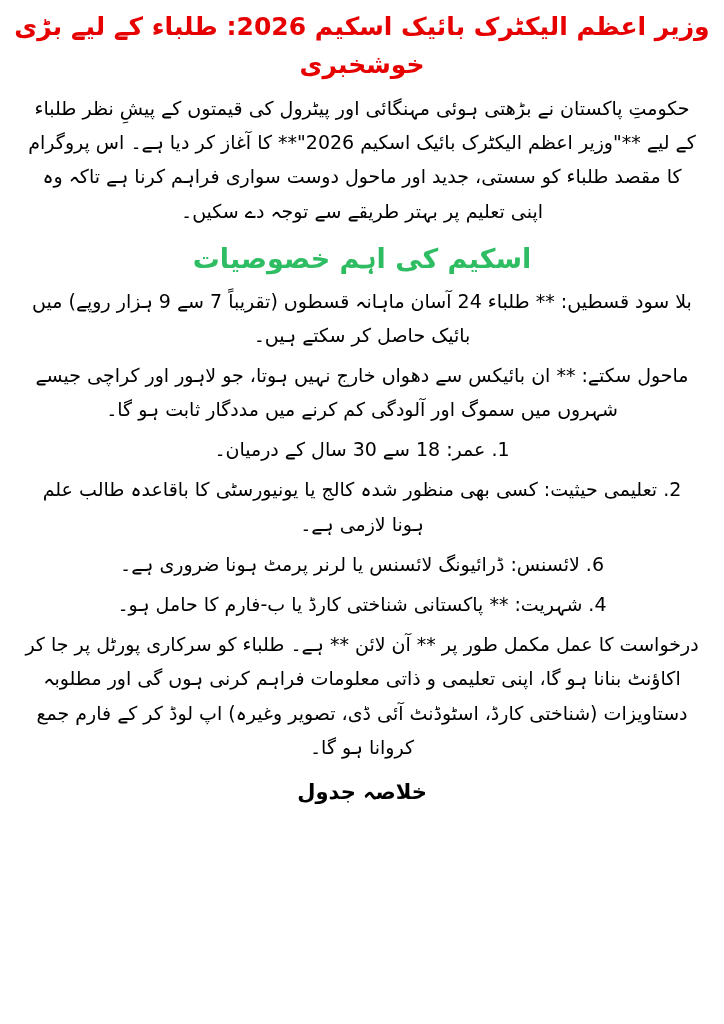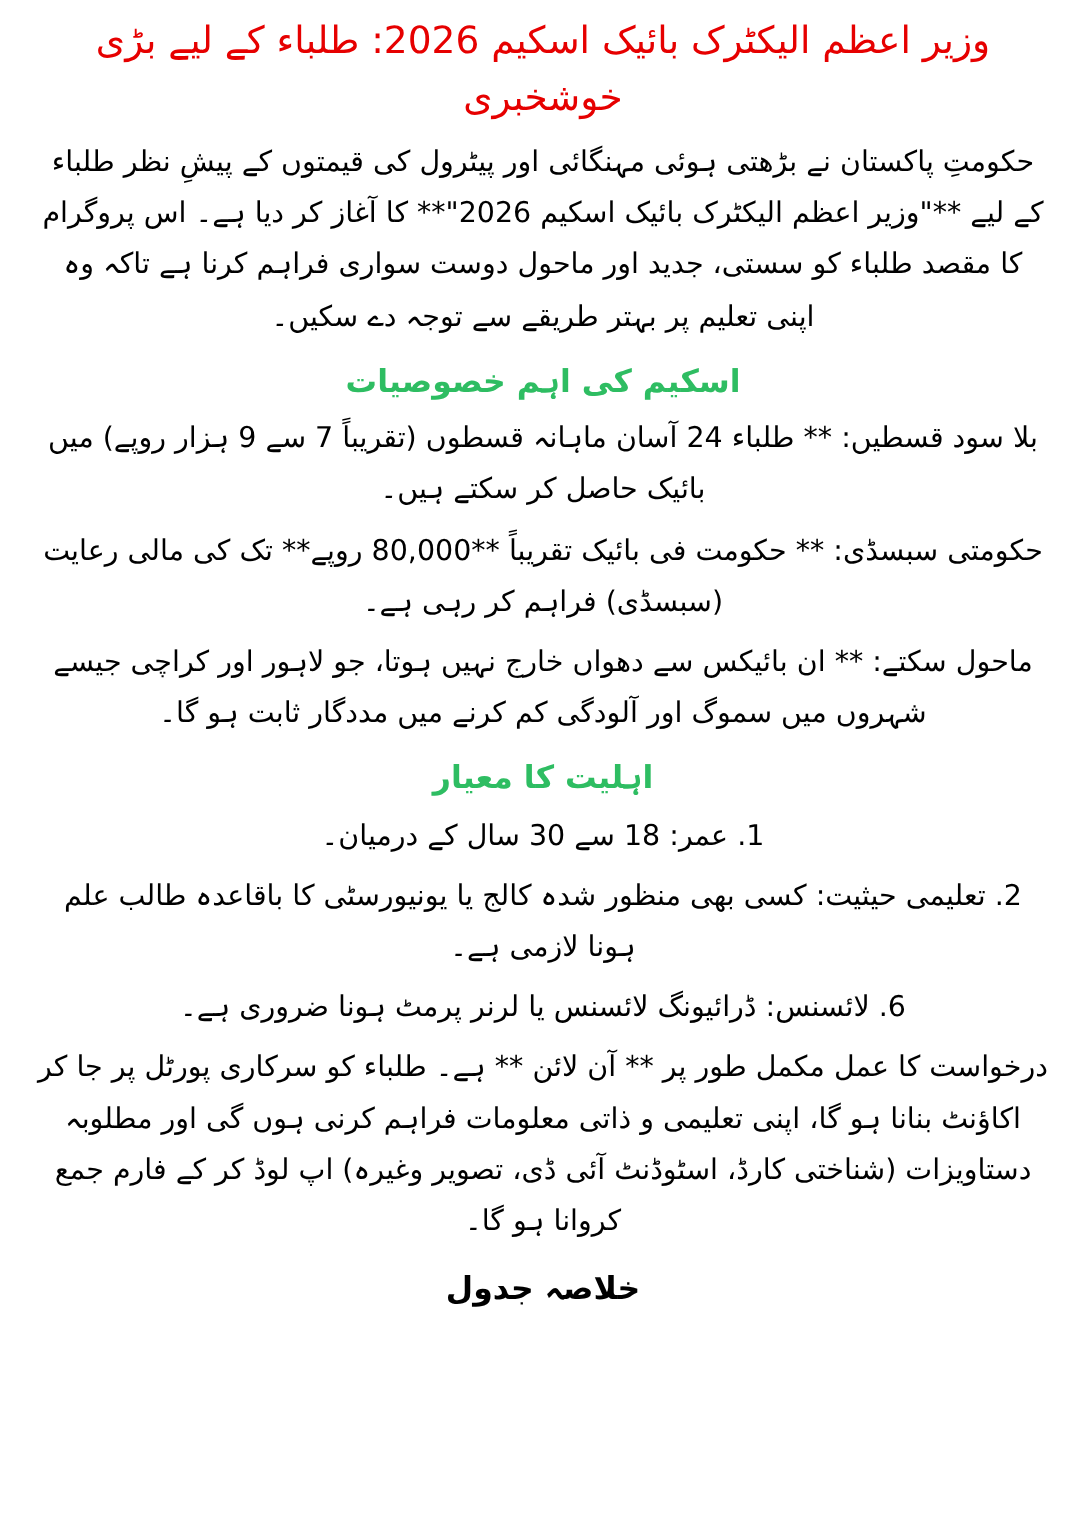--- a/index.html
+++ b/index.html
@@ -21,32 +21,32 @@
   }
   .page{
     direction:rtl;
     text-align:center;
     padding:4px 10px 10px;
     box-sizing:border-box;
   }
   .article-title{
     color:var(--title-red);
     font-size:25px;
-    font-weight:normal;
+    font-weight:bold;
     line-height:1.5;
     margin:4px 0 8px;
   }
   .body-text{
     font-size:19px;
     line-height:1.8;
     margin:6px 15px;
   }
   .green-heading{
     color:var(--heading-green);
-    font-size:21px;
+    font-size:27px;
     font-weight:bold;
     line-height:1.4;
     margin:12px 0 6px;
   }
   .black-heading{
     color:var(--text-black);
     font-size:21px;
     font-weight:bold;
     line-height:1.4;
     margin:14px 0 4px;
@@ -58,32 +58,31 @@
 <div class="page">
 
   <h1 class="article-title">وزیر اعظم الیکٹرک بائیک اسکیم 2026: طلباء کے لیے بڑی خوشخبری</h1>
 
   <p class="body-text">حکومتِ پاکستان نے بڑھتی ہوئی مہنگائی اور پیٹرول کی قیمتوں کے پیشِ نظر طلباء کے لیے **"وزیر اعظم الیکٹرک بائیک اسکیم 2026"** کا آغاز کر دیا ہے۔ اس پروگرام کا مقصد طلباء کو سستی، جدید اور ماحول دوست سواری فراہم کرنا ہے تاکہ وہ اپنی تعلیم پر بہتر طریقے سے توجہ دے سکیں۔</p>
 
   <h2 class="green-heading">اسکیم کی اہم خصوصیات</h2>
 
   <p class="body-text">بلا سود قسطیں: ** طلباء 24 آسان ماہانہ قسطوں (تقریباً 7 سے 9 ہزار روپے) میں بائیک حاصل کر سکتے ہیں۔</p>
 
-  <p class="body-text">حکومتی سبسڈی: ** حکومت فی بائیک تقریباً **80,000 روپے** تک کی مالی رعایت (سبسڈی) فراہم کر رہی ہے۔</p>
 
 
   <p class="body-text">ماحول سکتے: ** ان بائیکس سے دھواں خارج نہیں ہوتا، جو لاہور اور کراچی جیسے شہروں میں سموگ اور آلودگی کم کرنے میں مددگار ثابت ہو گا۔</p>
 
-  <h2 class="green-heading">اہلیت کا معیار</h2>
 
   <p class="body-text">1. عمر: 18 سے 30 سال کے درمیان۔</p>
 
   <p class="body-text">2. تعلیمی حیثیت: کسی بھی منظور شدہ کالج یا یونیورسٹی کا باقاعدہ طالب علم ہونا لازمی ہے۔</p>
 
   <p class="body-text">6. لائسنس: ڈرائیونگ لائسنس یا لرنر پرمٹ ہونا ضروری ہے۔</p>
 
+  <p class="body-text">4. شہریت: ** پاکستانی شناختی کارڈ یا ب-فارم کا حامل ہو۔</p>
 
 
   <p class="body-text">درخواست کا عمل مکمل طور پر ** آن لائن ** ہے۔ طلباء کو سرکاری پورٹل پر جا کر اکاؤنٹ بنانا ہو گا، اپنی تعلیمی و ذاتی معلومات فراہم کرنی ہوں گی اور مطلوبہ دستاویزات (شناختی کارڈ، اسٹوڈنٹ آئی ڈی، تصویر وغیرہ) اپ لوڈ کر کے فارم جمع کروانا ہو گا۔</p>
 
   <h2 class="black-heading">خلاصہ جدول</h2>
 
 </div>
 
 </body></html>

